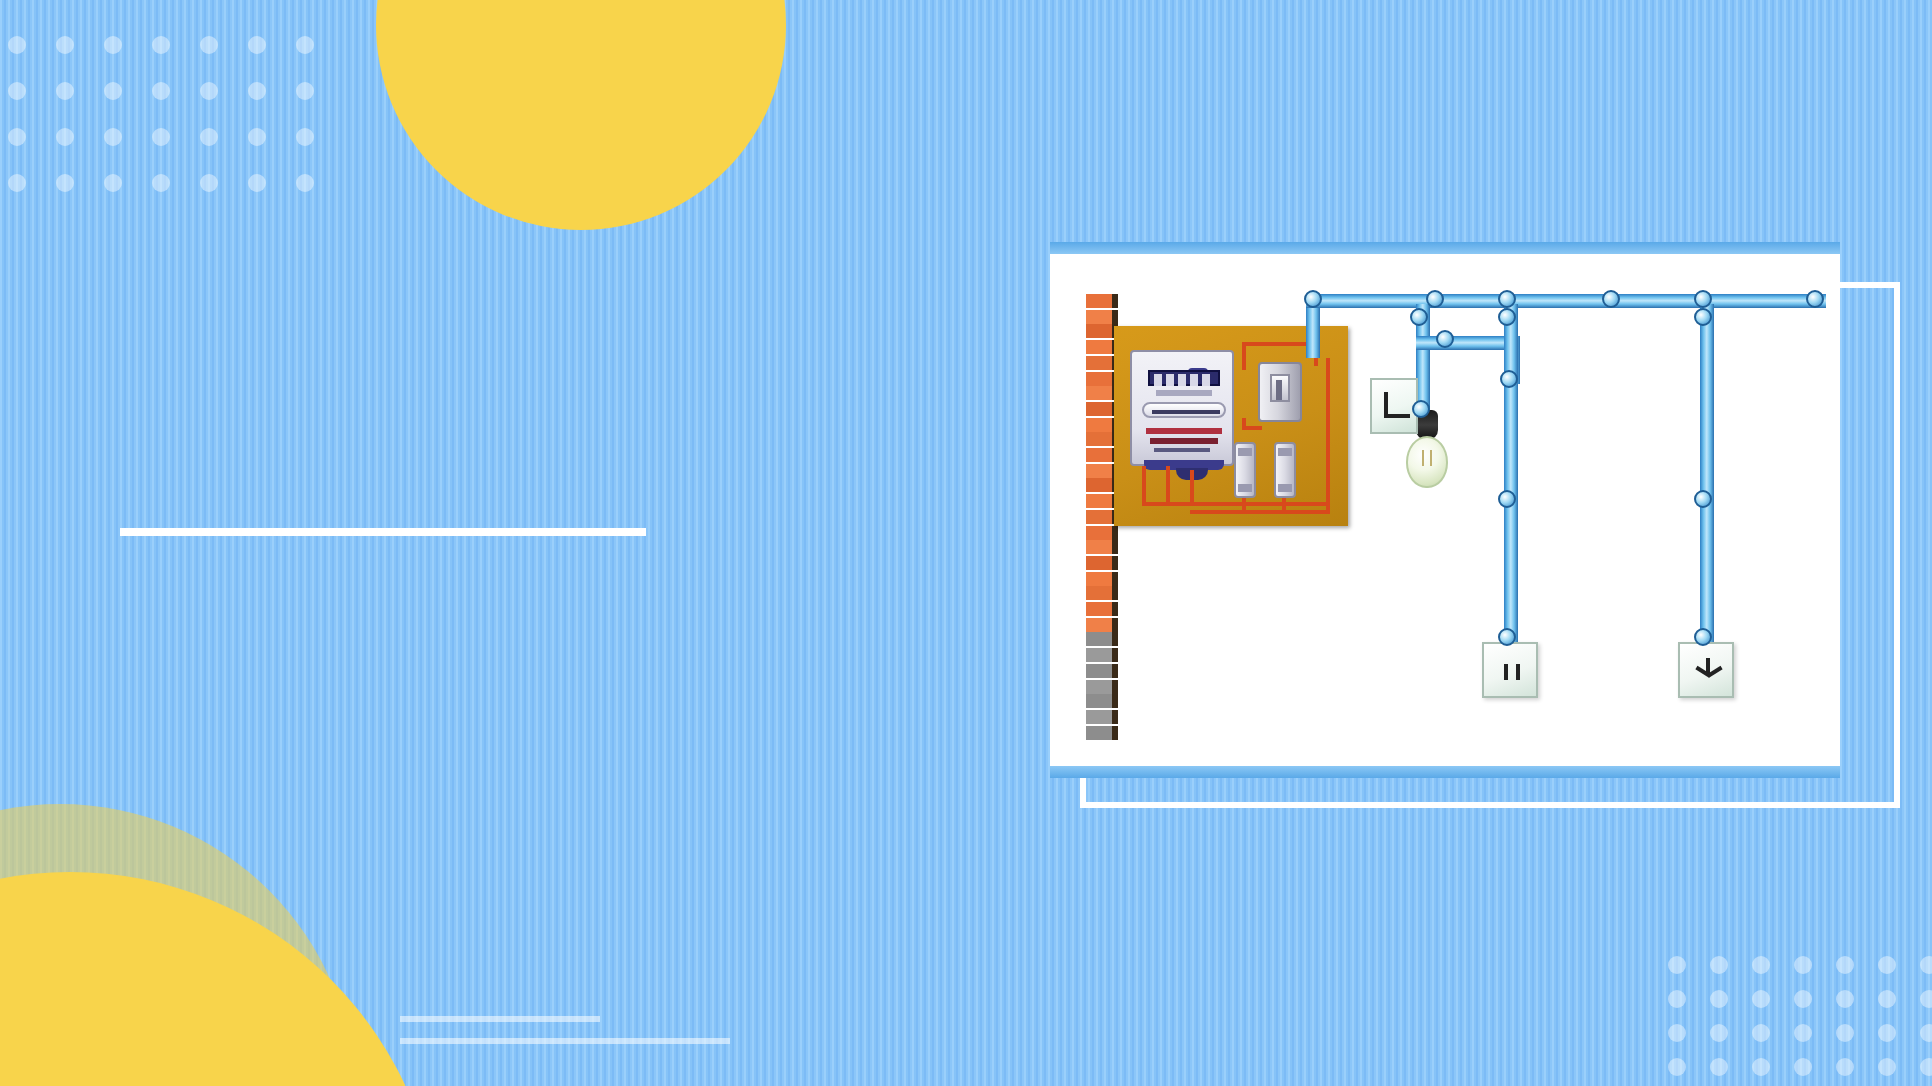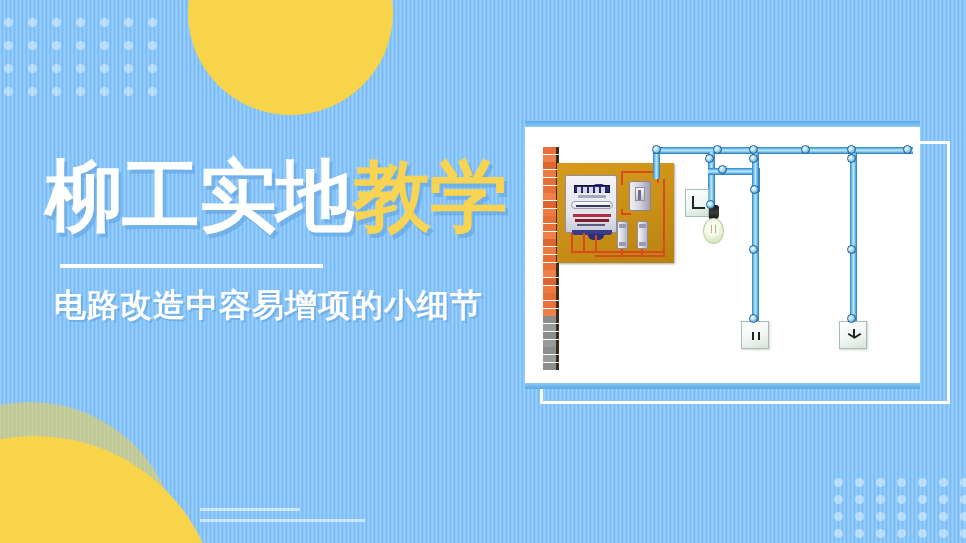--- a/index.html
+++ b/index.html
@@ -337,27 +337,23 @@
       <span class="dot" style="left: 42px; top: 51px; width: 9px; height: 9px;"></span>
       <span class="dot" style="left: 63px; top: 51px; width: 9px; height: 9px;"></span>
       <span class="dot" style="left: 84px; top: 51px; width: 9px; height: 9px;"></span>
       <span class="dot" style="left: 105px; top: 51px; width: 9px; height: 9px;"></span>
       <span class="dot" style="left: 126px; top: 51px; width: 9px; height: 9px;"></span>
     </div>
 
   <div class="hline" id="hline-1" style="width: 100px;"></div>
   <div class="hline" id="hline-2" style="width: 165px;"></div>
 
-  <div id="headline">
-    <span class="seg-white">柳工实地</span><span class="seg-yellow">教学</span>
-  </div>
 
   <div id="divider"></div>
 
-  <div id="subtitle">电路改造中容易增项的小细节</div>
 
   <div id="photo-frame-outline"></div>
 
   <div id="photo-panel">
     <div class="photo-edge-top"></div>
     <div id="photo-inner">
 
       <div id="brick-wall">
           <div class="brick" style="top: 0px;">
             <span class="face" style="background: rgb(232, 112, 58);"></span>

